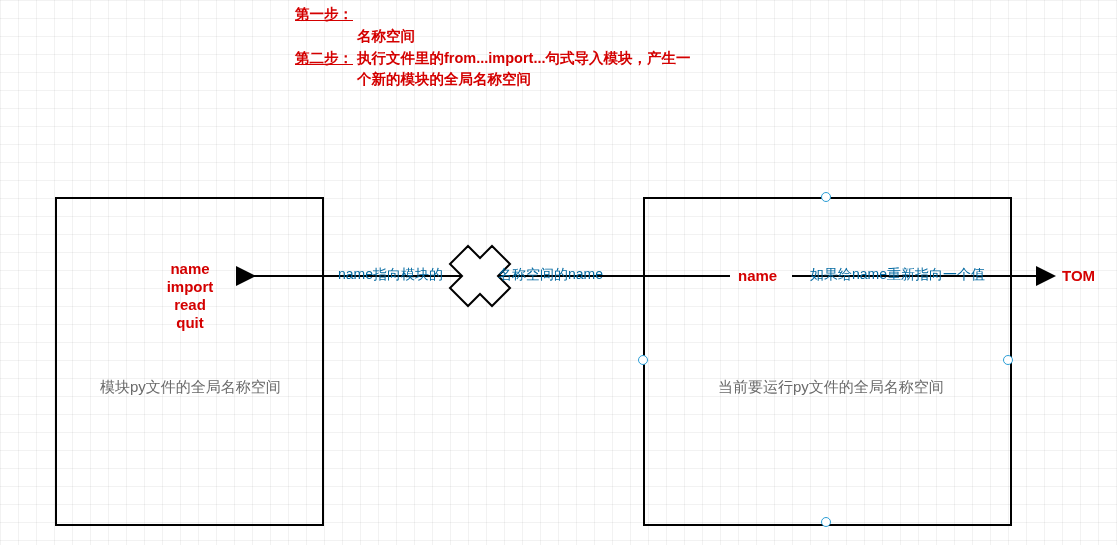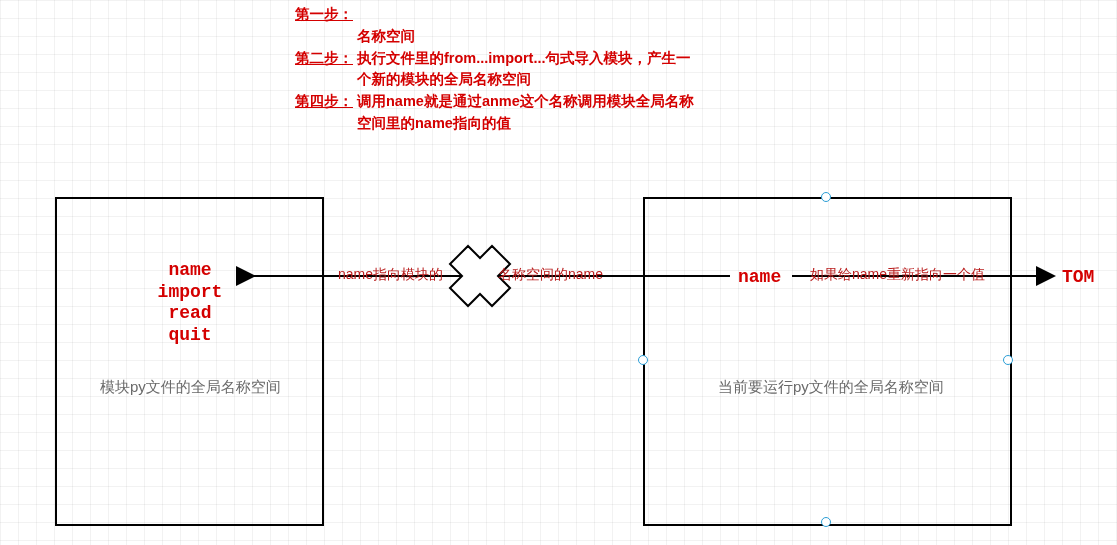--- a/index.html
+++ b/index.html
@@ -51,24 +51,23 @@
   .box-right {
     left: 643px;
     top: 197px;
     width: 365px;
     height: 325px;
   }
   .red-center {
     position: absolute;
     color: #d40000;
     font-weight: bold;
-    font-size: 18px;
+    font-size: 15px;
     text-align: center;
     z-index: 3;
-    font-family: Liberation Mono, monospace;
   }
   .left-vars {
     left: 150px;
     top: 260px;
     width: 80px;
     line-height: 1.2;
   }
   .right-name {
     left: 738px;
     top: 267px;
@@ -88,21 +87,21 @@
   svg.overlay {
     position: absolute;
     left: 0; top: 0;
     width: 1117px;
     height: 545px;
     z-index: 4;
     pointer-events: none;
   }
   .arrow-label {
     position: absolute;
-    color: #b91c1c;
+    color: #0369a1;
     font-size: 14px;
     z-index: 5;
     white-space: nowrap;
   }
   .alabel-left1 { left: 338px; top: 266px; }
   .alabel-left2 { left: 498px; top: 266px; }
   .alabel-right { left: 810px; top: 266px; }
   .handle {
     position: absolute;
     width: 8px;
@@ -125,27 +124,20 @@
     <span class="body">
       <br>
       <span>名称空间</span>
     </span>
   </div>
   <div class="step">
     <span class="lbl">第二步：</span>
     <span class="body">
       <span>执行文件里的from...import...句式导入模块，产生一</span><br>
       <span>个新的模块的全局名称空间</span>
-    </span>
-  </div>
-  <div class="step">
-    <span class="lbl">第四步：</span>
-    <span class="body">
-      <span>调用name就是通过anme这个名称调用模块全局名称</span><br>
-      <span>空间里的name指向的值</span>
     </span>
   </div>
 </div>
 
 <div class="box box-left"></div>
 <div class="red-center left-vars">
   <div>name</div>
   <div>import</div>
   <div>read</div>
   <div>quit</div>

